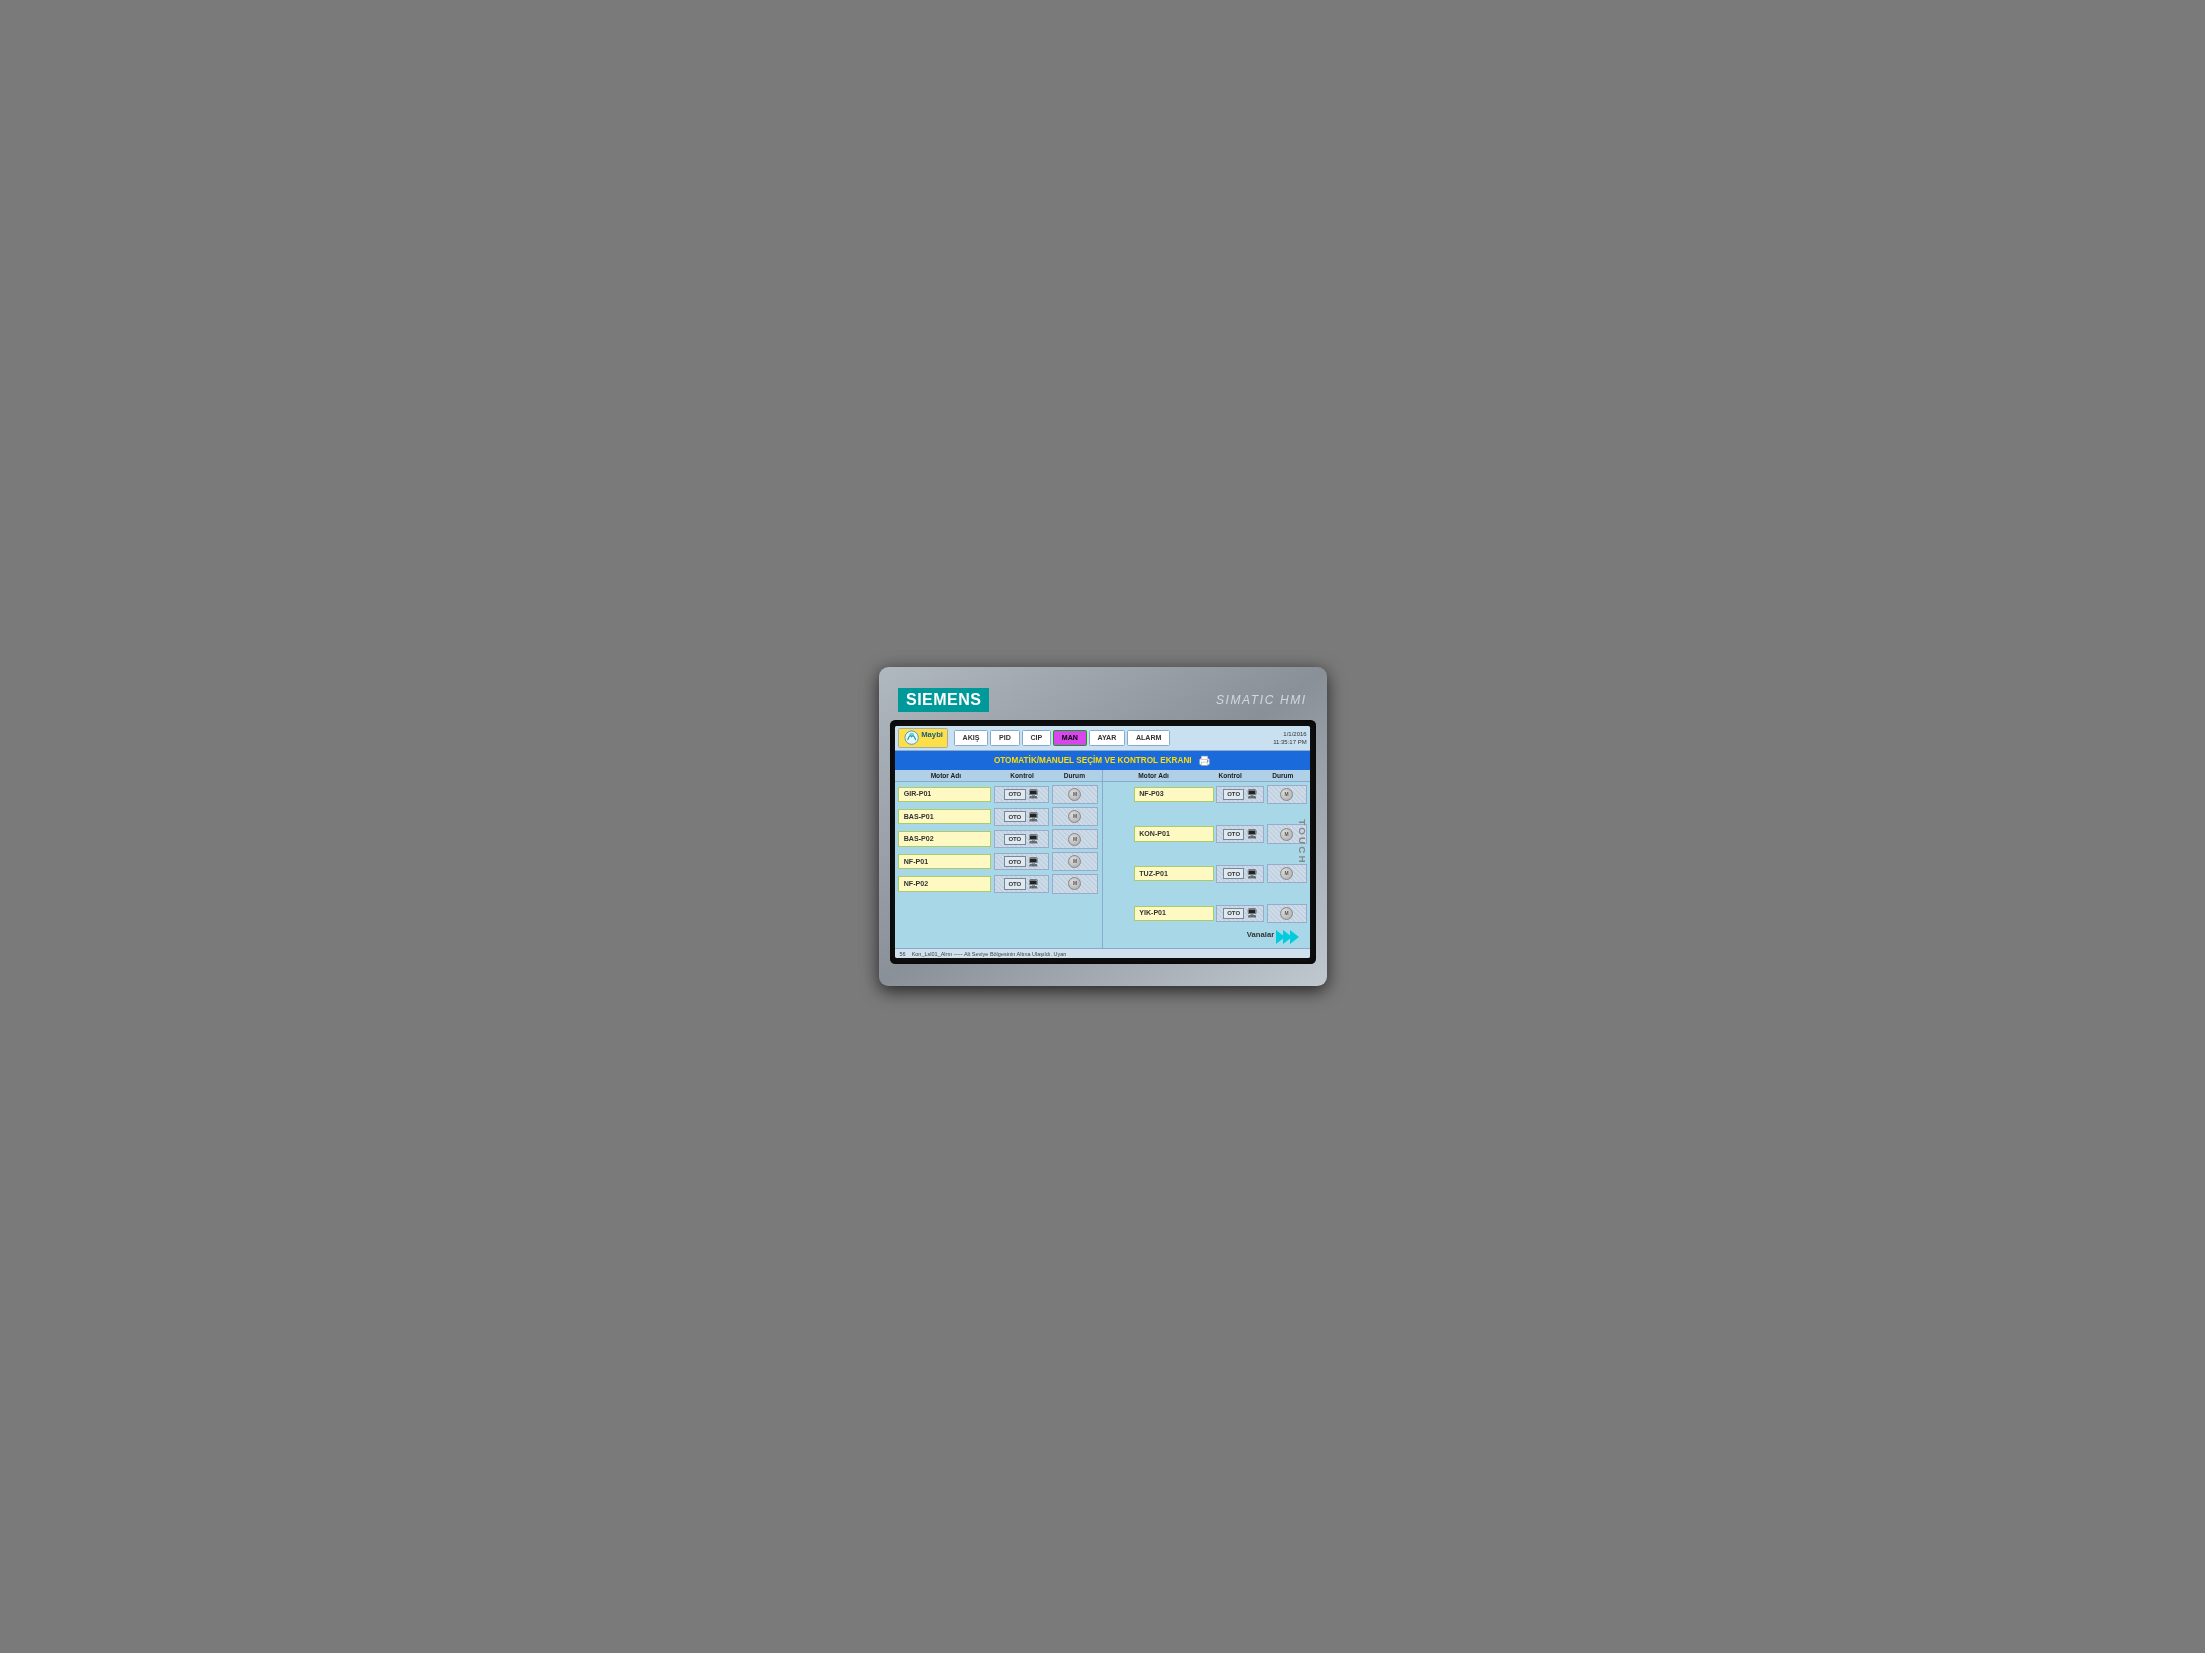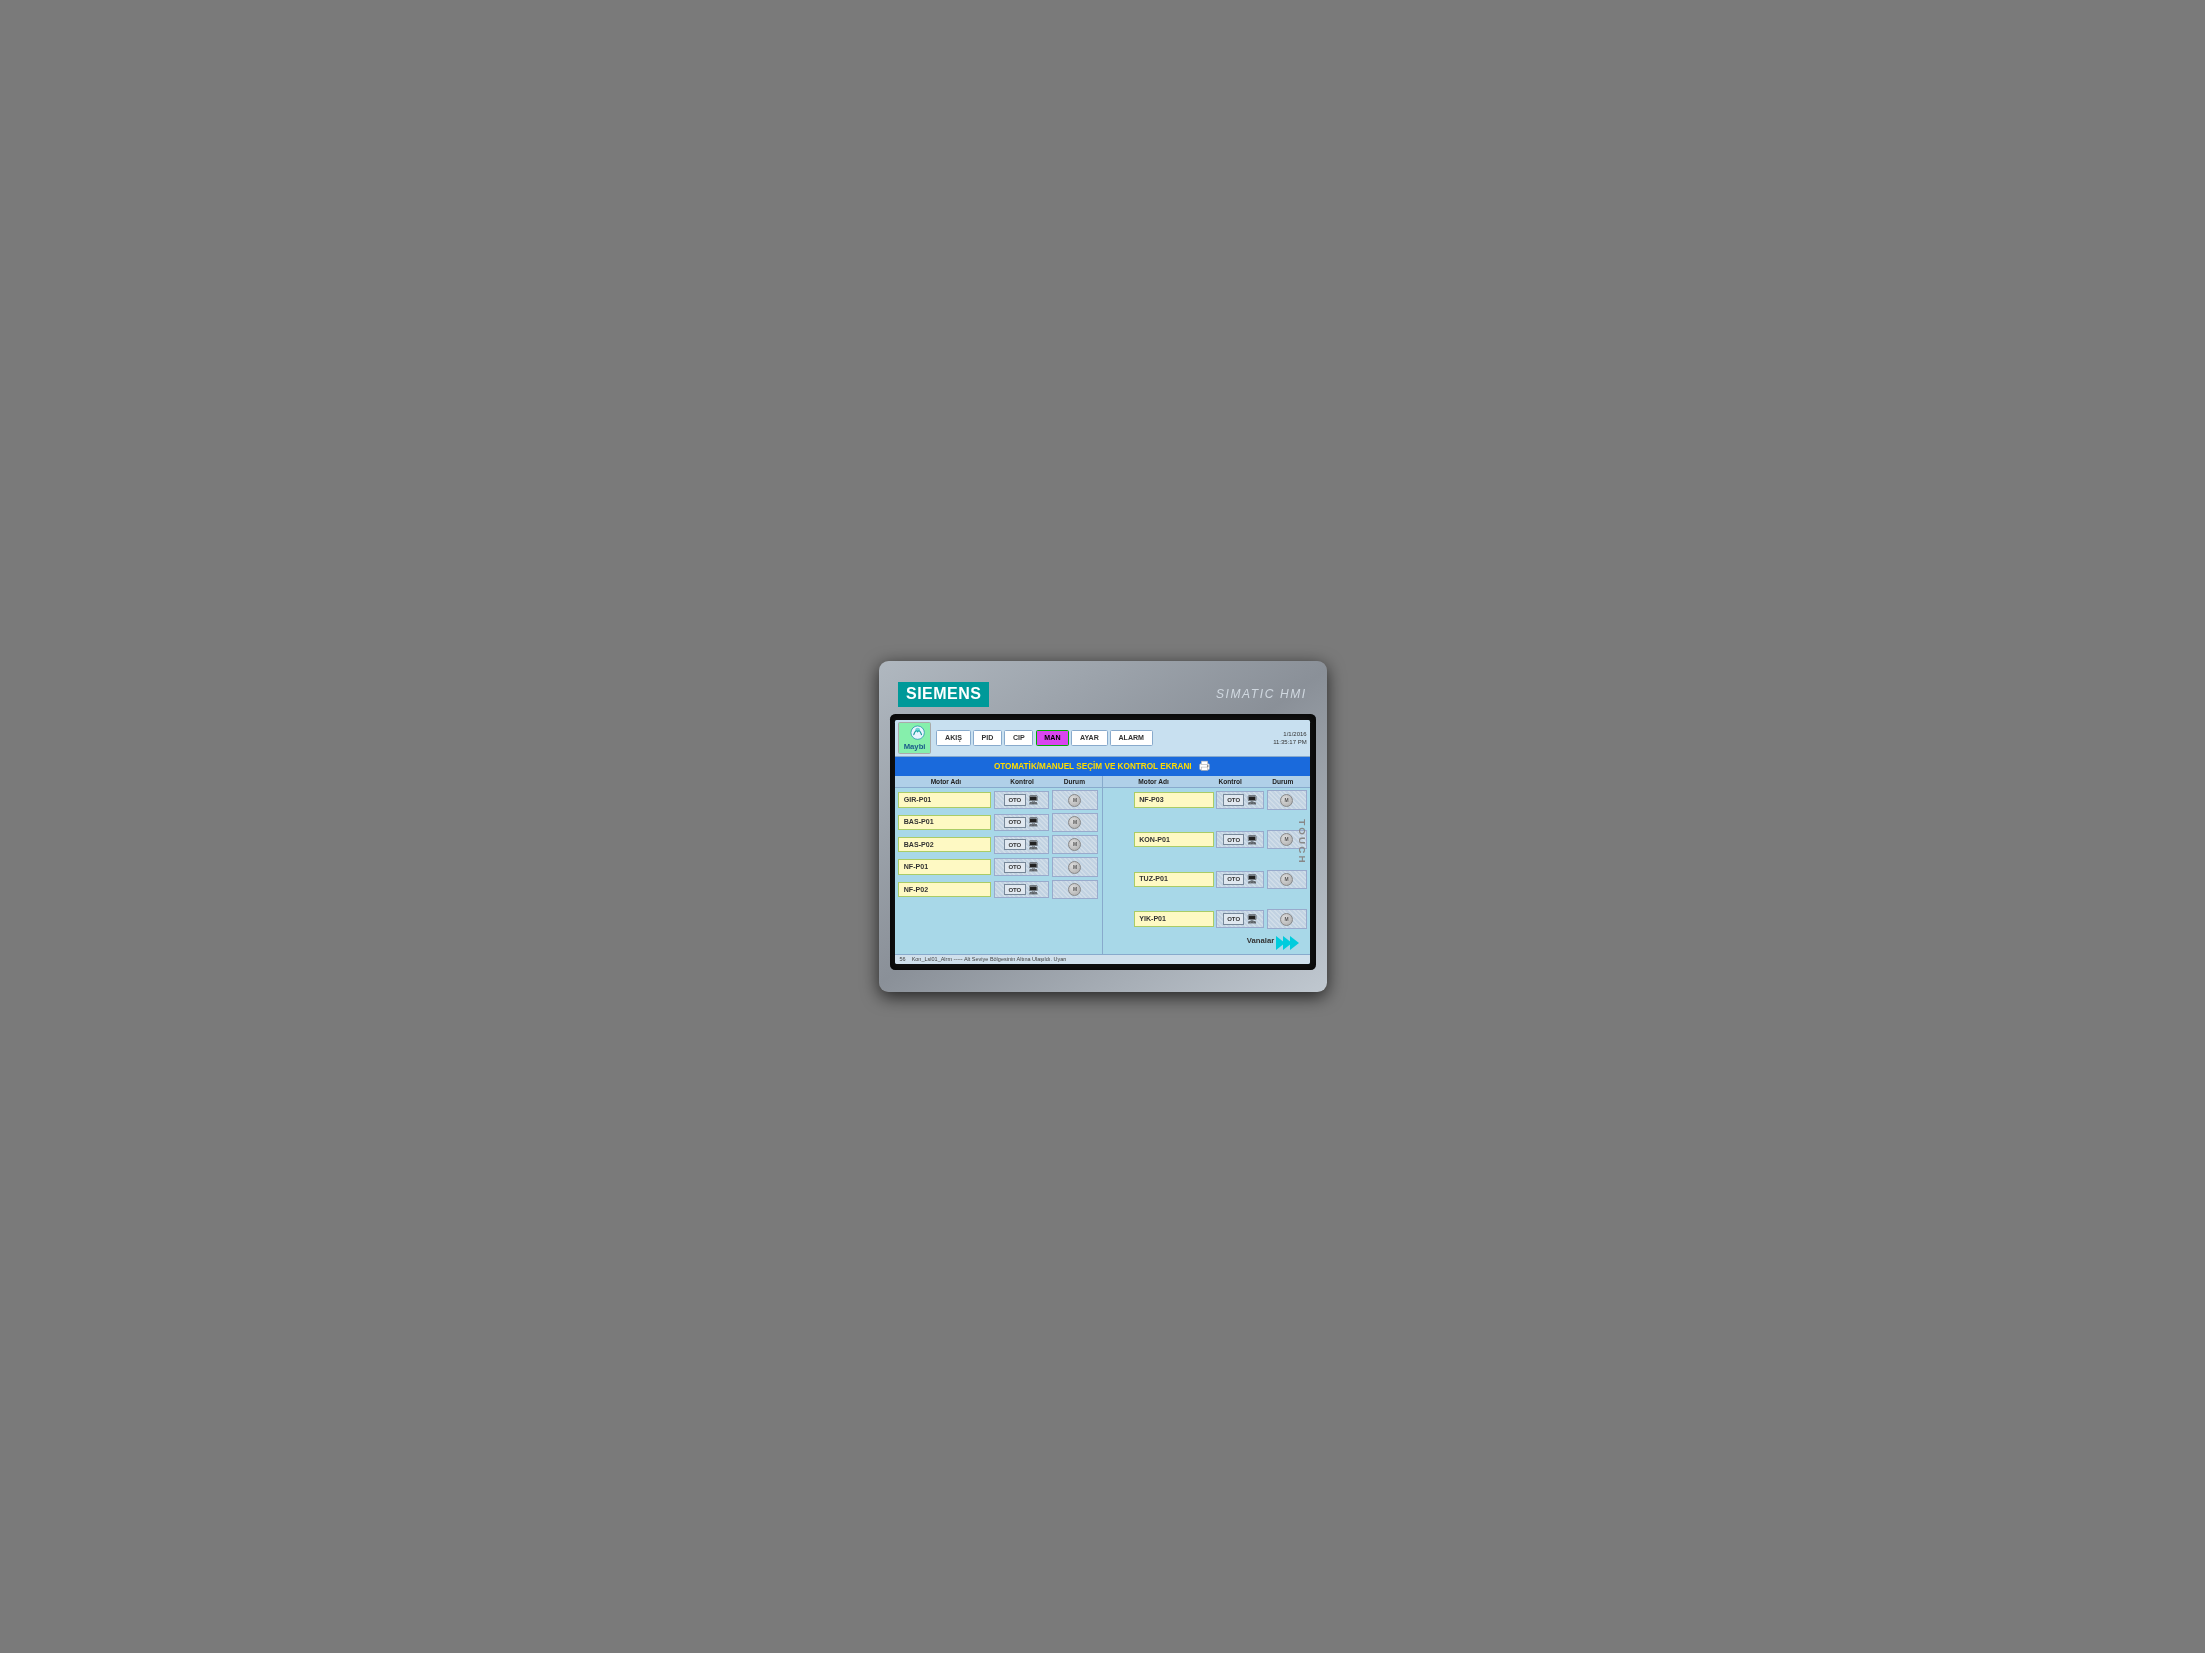--- a/index.html
+++ b/index.html
@@ -63,28 +63,27 @@
       display: flex;
       align-items: center;
       background: #c8e0f0;
       padding: 2.2px 3.3px;
       gap: 2.2px;
       border-bottom: 0.5px solid #88aacc;
     }
 
     .maybi-logo {
       display: flex;
-      align-items: flex-end;
+      align-items: flex-start;
       gap: 2.2px;
-      background: #86efac;
+      background: #fde047;
       border: 0.5px solid #aaa;
       border-radius: 1.6px;
       padding: 1.6px 4.4px;
       margin-right: 3.3px;
-      flex-direction: column;
     }
 
     .maybi-circle {
       width: 15.3px;
       height: 15.3px;
     }
 
     .maybi-text {
       font-size: 7.7px;
       font-weight: bold;

